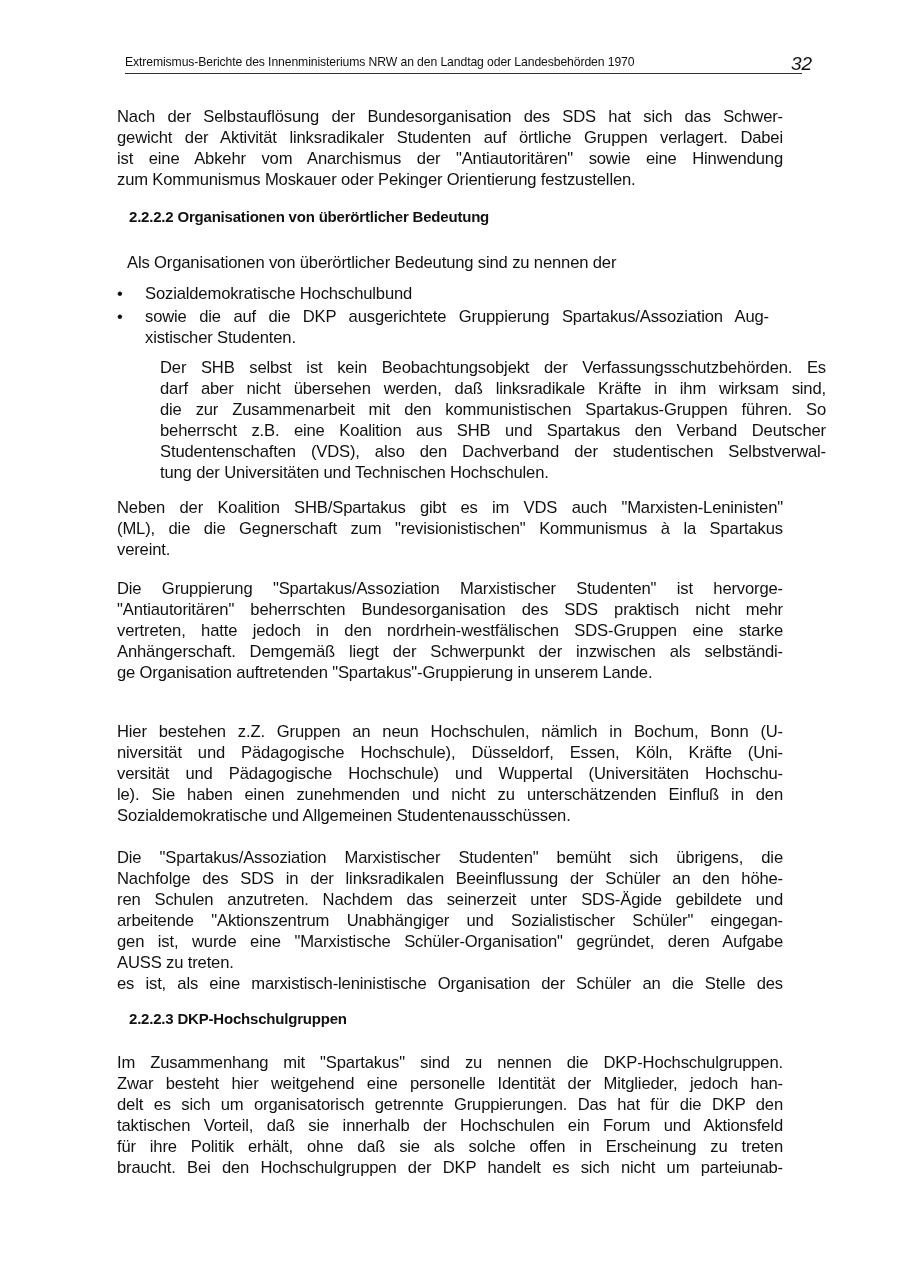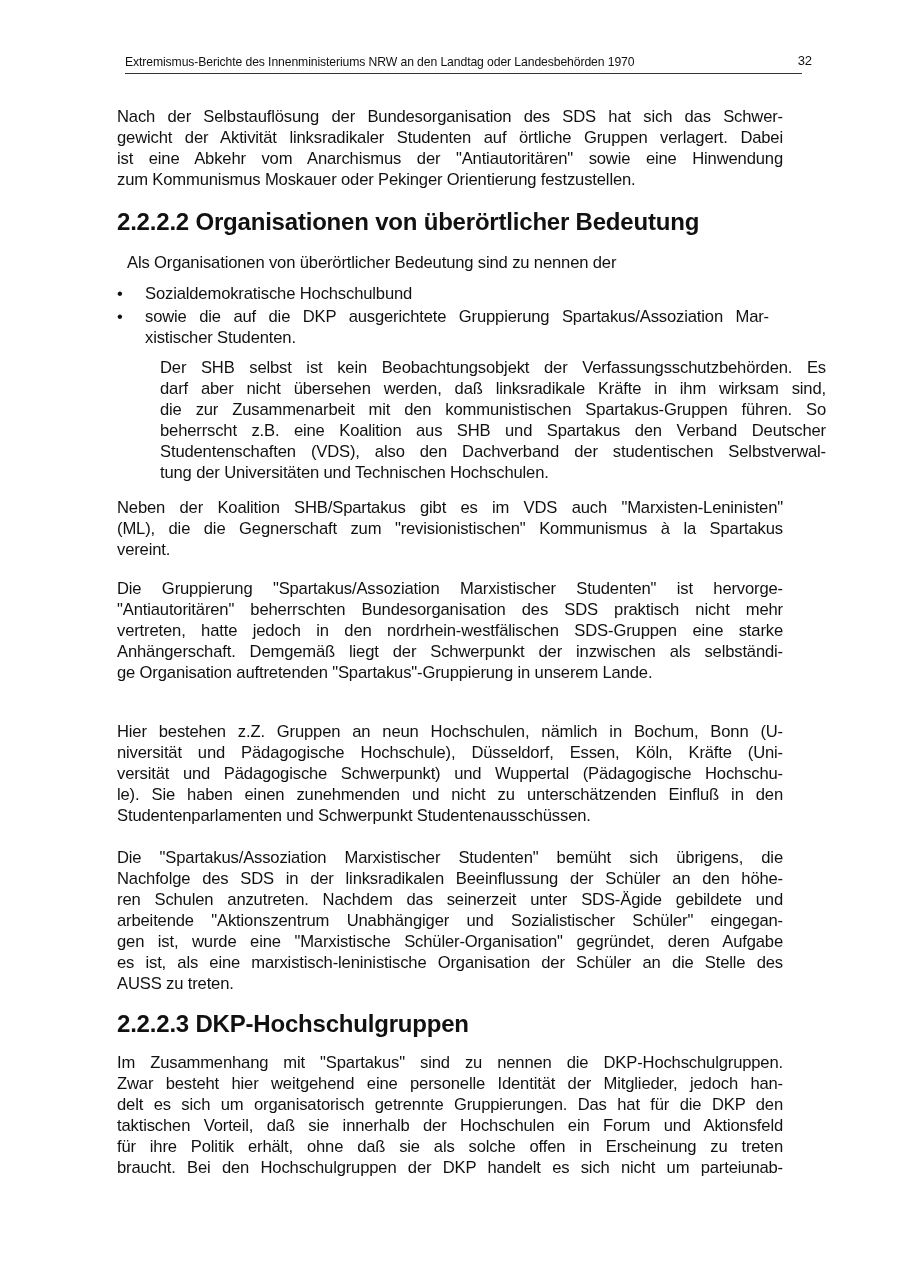--- a/index.html
+++ b/index.html
@@ -34,21 +34,22 @@
     .header .title {
       position: absolute;
       left: 0;
       top: 0;
       white-space: nowrap;
     }
     .header .pagenum {
       position: absolute;
       right: -10px;
       top: -2px;
-      font-size: 13px;
+      font-size: 19px;
+      font-style: italic;
     }
     .block {
       position: absolute;
       left: 0;
       width: 666px;
     }
     .line {
       display: block;
       font-size: 16.6px;
       line-height: 21px;
@@ -56,22 +57,22 @@
       white-space: nowrap;
       text-align: justify;
       text-align-last: justify;
       letter-spacing: -0.15px;
     }
     .line.last {
       text-align-last: left;
     }
     .heading {
       position: absolute;
-      left: 0;
-      font-size: 24px;
+      left: 12px;
+      font-size: 15px;
       font-weight: bold;
       white-space: nowrap;
       letter-spacing: -0.2px;
     }
     .bullet-list {
       position: absolute;
       left: 0;
       width: 666px;
       margin: 0;
       padding: 0;
@@ -113,21 +114,21 @@
     <span class="line last">Als Organisationen von überörtlicher Bedeutung sind zu nennen der</span>
   </div>
 
   <ul class="bullet-list" style="top:283px;">
     <li class="bullet-item">
       <span class="bullet-dot">•</span>
       <span class="line last">Sozialdemokratische Hochschulbund</span>
     </li>
     <li class="bullet-item" style="margin-top:2px;">
       <span class="bullet-dot">•</span>
-      <span class="line">sowie die auf die DKP ausgerichtete Gruppierung Spartakus/Assoziation Mar-</span>
+      <span class="line">sowie die auf die DKP ausgerichtete Gruppierung Spartakus/Assoziation Aug-</span>
       <span class="line last">xistischer Studenten.</span>
     </li>
   </ul>
 
   <div class="block" style="top:357px;margin-left:43px;">
     <span class="line">Der SHB selbst ist kein Beobachtungsobjekt der Verfassungsschutzbehörden. Es</span>
     <span class="line">darf aber nicht übersehen werden, daß linksradikale Kräfte in ihm wirksam sind,</span>
     <span class="line">die zur Zusammenarbeit mit den kommunistischen Spartakus-Gruppen führen. So</span>
     <span class="line">beherrscht z.B. eine Koalition aus SHB und Spartakus den Verband Deutscher</span>
     <span class="line">Studentenschaften (VDS), also den Dachverband der studentischen Selbstverwal-</span>
@@ -144,33 +145,33 @@
     <span class="line">Die Gruppierung "Spartakus/Assoziation Marxistischer Studenten" ist hervorge-</span>
     <span class="line">"Antiautoritären" beherrschten Bundesorganisation des SDS praktisch nicht mehr</span>
     <span class="line">vertreten, hatte jedoch in den nordrhein-westfälischen SDS-Gruppen eine starke</span>
     <span class="line">Anhängerschaft. Demgemäß liegt der Schwerpunkt der inzwischen als selbständi-</span>
     <span class="line last">ge Organisation auftretenden "Spartakus"-Gruppierung in unserem Lande.</span>
   </div>
 
   <div class="block" style="top:721px;">
     <span class="line">Hier bestehen z.Z. Gruppen an neun Hochschulen, nämlich in Bochum, Bonn (U-</span>
     <span class="line">niversität und Pädagogische Hochschule), Düsseldorf, Essen, Köln, Kräfte (Uni-</span>
-    <span class="line">versität und Pädagogische Schwerpunkt) und Wuppertal (Pädagogische Hochschu-</span>
+    <span class="line">versität und Pädagogische Hochschule) und Wuppertal (Universitäten Hochschu-</span>
     <span class="line">le). Sie haben einen zunehmenden und nicht zu unterschätzenden Einfluß in den</span>
-    <span class="line last">Studentenparlamenten und Schwerpunkt Studentenausschüssen.</span>
+    <span class="line last">Sozialdemokratische und Allgemeinen Studentenausschüssen.</span>
   </div>
 
   <div class="block" style="top:847px;">
     <span class="line">Die "Spartakus/Assoziation Marxistischer Studenten" bemüht sich übrigens, die</span>
     <span class="line">Nachfolge des SDS in der linksradikalen Beeinflussung der Schüler an den höhe-</span>
     <span class="line">ren Schulen anzutreten. Nachdem das seinerzeit unter SDS-Ägide gebildete und</span>
     <span class="line">arbeitende "Aktionszentrum Unabhängiger und Sozialistischer Schüler" eingegan-</span>
     <span class="line">gen ist, wurde eine "Marxistische Schüler-Organisation" gegründet, deren Aufgabe</span>
+    <span class="line last">AUSS zu treten.</span>
     <span class="line">es ist, als eine marxistisch-leninistische Organisation der Schüler an die Stelle des</span>
-    <span class="line last">AUSS zu treten.</span>
   </div>
 
   <div class="heading" style="top:1010px;">2.2.2.3 DKP-Hochschulgruppen</div>
 
   <div class="block" style="top:1052px;">
     <span class="line">Im Zusammenhang mit "Spartakus" sind zu nennen die DKP-Hochschulgruppen.</span>
     <span class="line">Zwar besteht hier weitgehend eine personelle Identität der Mitglieder, jedoch han-</span>
     <span class="line">delt es sich um organisatorisch getrennte Gruppierungen. Das hat für die DKP den</span>
     <span class="line">taktischen Vorteil, daß sie innerhalb der Hochschulen ein Forum und Aktionsfeld</span>
     <span class="line">für ihre Politik erhält, ohne daß sie als solche offen in Erscheinung zu treten</span>

